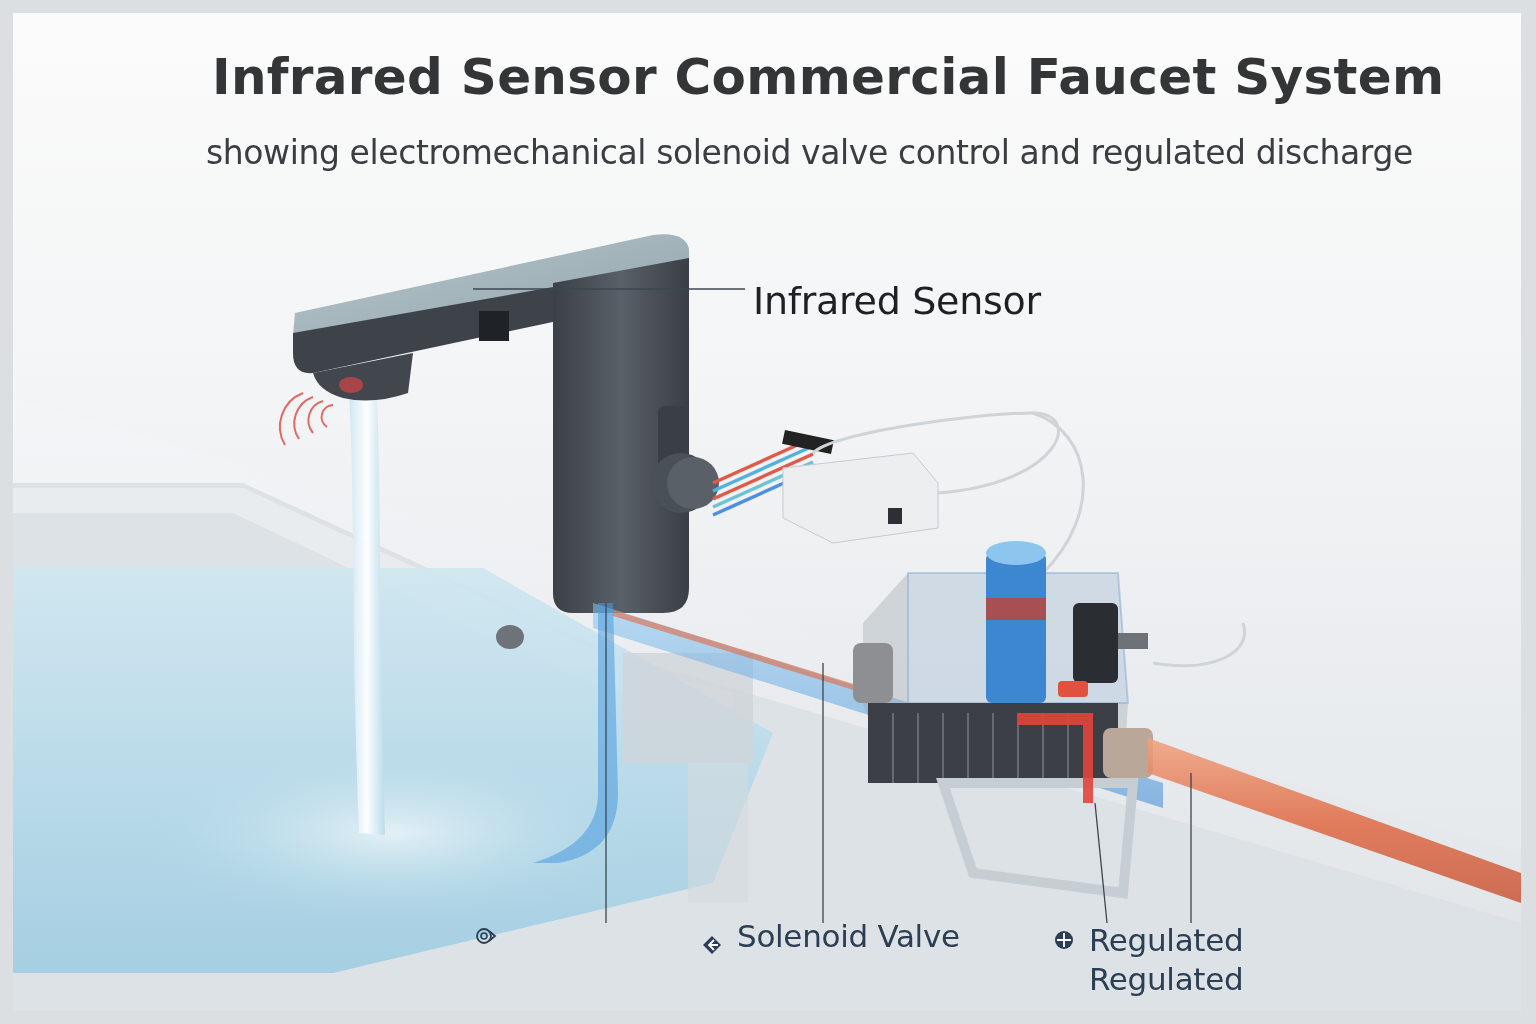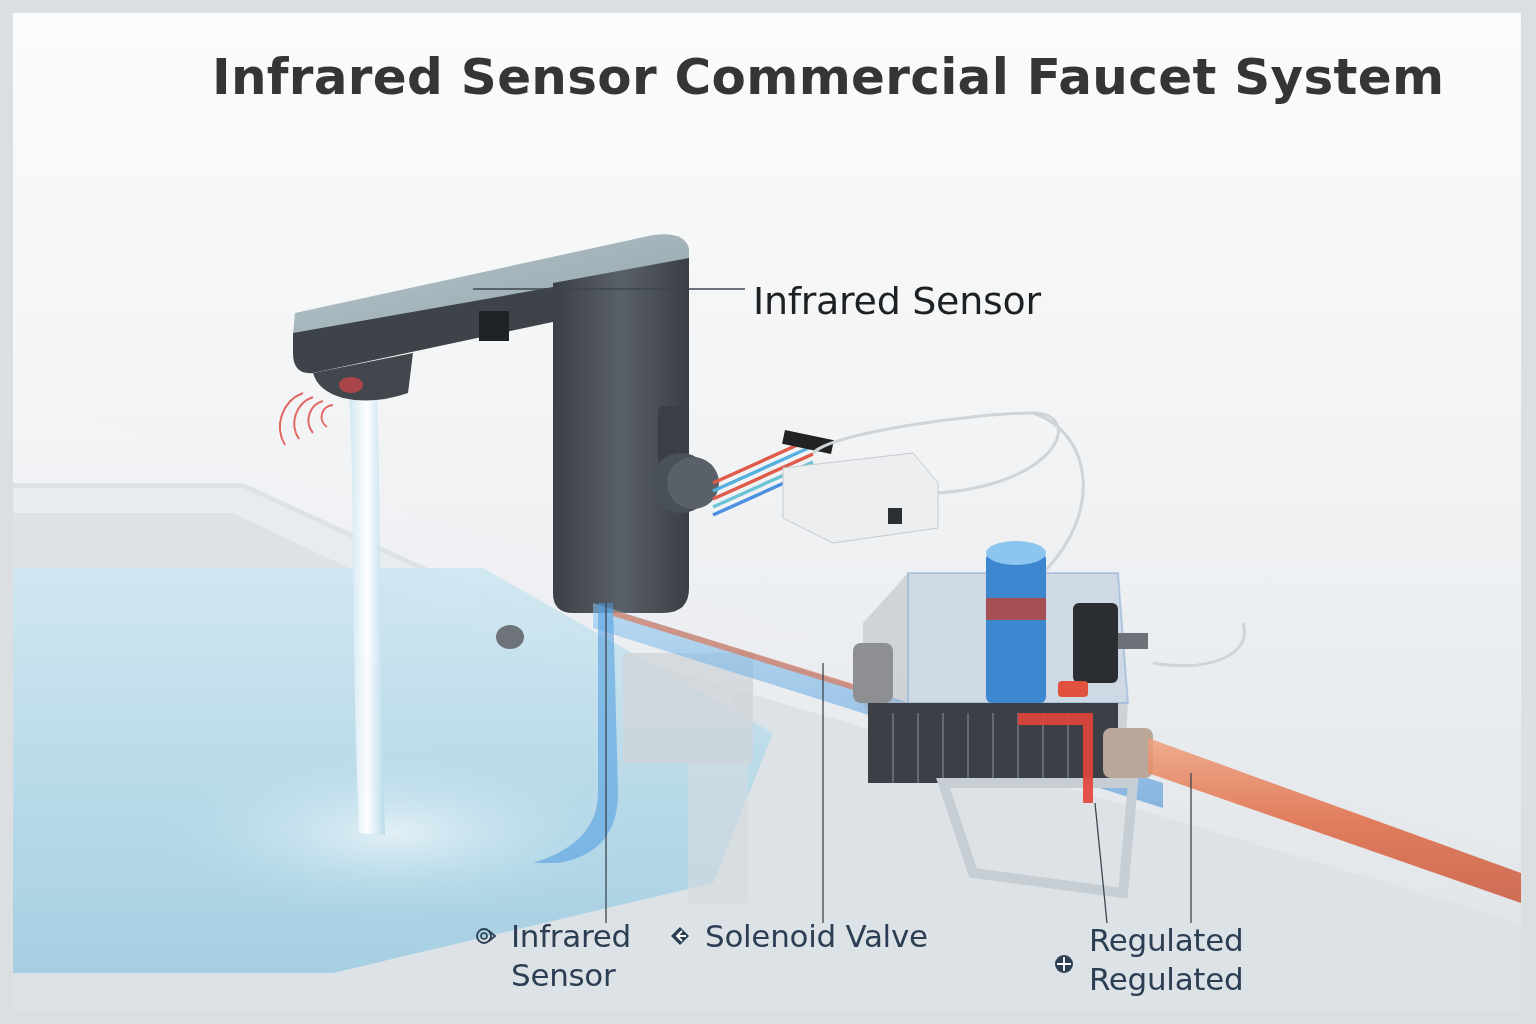--- a/index.html
+++ b/index.html
@@ -175,46 +175,43 @@
     <g stroke="#3c4650" stroke-width="1.3" fill="none">
       <line x1="460" y1="276" x2="732" y2="276"></line>
       <line x1="593" y1="590" x2="593" y2="910"></line>
       <line x1="810" y1="650" x2="810" y2="910"></line>
       <line x1="1082" y1="790" x2="1094" y2="910"></line>
       <line x1="1178" y1="760" x2="1178" y2="910"></line>
     </g>
   </svg>
 
   <div class="title">Infrared Sensor Commercial Faucet System</div>
+  <div class="subtitle">showing electromechanical solenoid valve control and regulated discharge</div>
 
   <div class="callout-top">Infrared Sensor</div>
 
   <div class="legend-item" style="left:462px; top:904px;">
     <svg class="legend-icon" viewBox="0 0 22 22">
       <circle cx="9" cy="11" r="7" fill="none" stroke="#2b3e53" stroke-width="1.8"></circle>
       <circle cx="9" cy="11" r="3" fill="none" stroke="#2b3e53" stroke-width="1.6"></circle>
       <path d="M14,6 L20,11 L14,16" fill="none" stroke="#2b3e53" stroke-width="1.8"></path>
     </svg>
-    <div class="legend-text">
-      <span>Infrared</span>
-      <span>Sensor</span>
-    </div>
   </div>
 
-  <div class="legend-item" style="left:656px; top:904px;">
+  <div class="legend-item" style="left:688px; top:904px;align-items:flex-end;">
     <svg class="legend-icon" viewBox="0 0 22 22">
       <path d="M11,2 L20,11 L11,20 L2,11 Z" fill="#2b3e53"></path>
       <path d="M13,6 L8,11 L13,16 M8,11 L17,11" fill="none" stroke="#ffffff" stroke-width="1.8"></path>
     </svg>
     <div class="legend-text">
       <span>Solenoid Valve</span>
     </div>
   </div>
 
-  <div class="legend-item" style="left:1040px; top:908px;align-items:center;">
+  <div class="legend-item" style="left:1040px; top:908px;">
     <svg class="legend-icon" viewBox="0 0 22 22">
       <circle cx="11" cy="11" r="9" fill="#2b3e53"></circle>
       <path d="M11,4 L11,18 M4,11 L18,11" stroke="#ffffff" stroke-width="1.8"></path>
     </svg>
     <div class="legend-text">
       <span>Regulated</span>
       <span>Regulated</span>
     </div>
   </div>
 </div>

